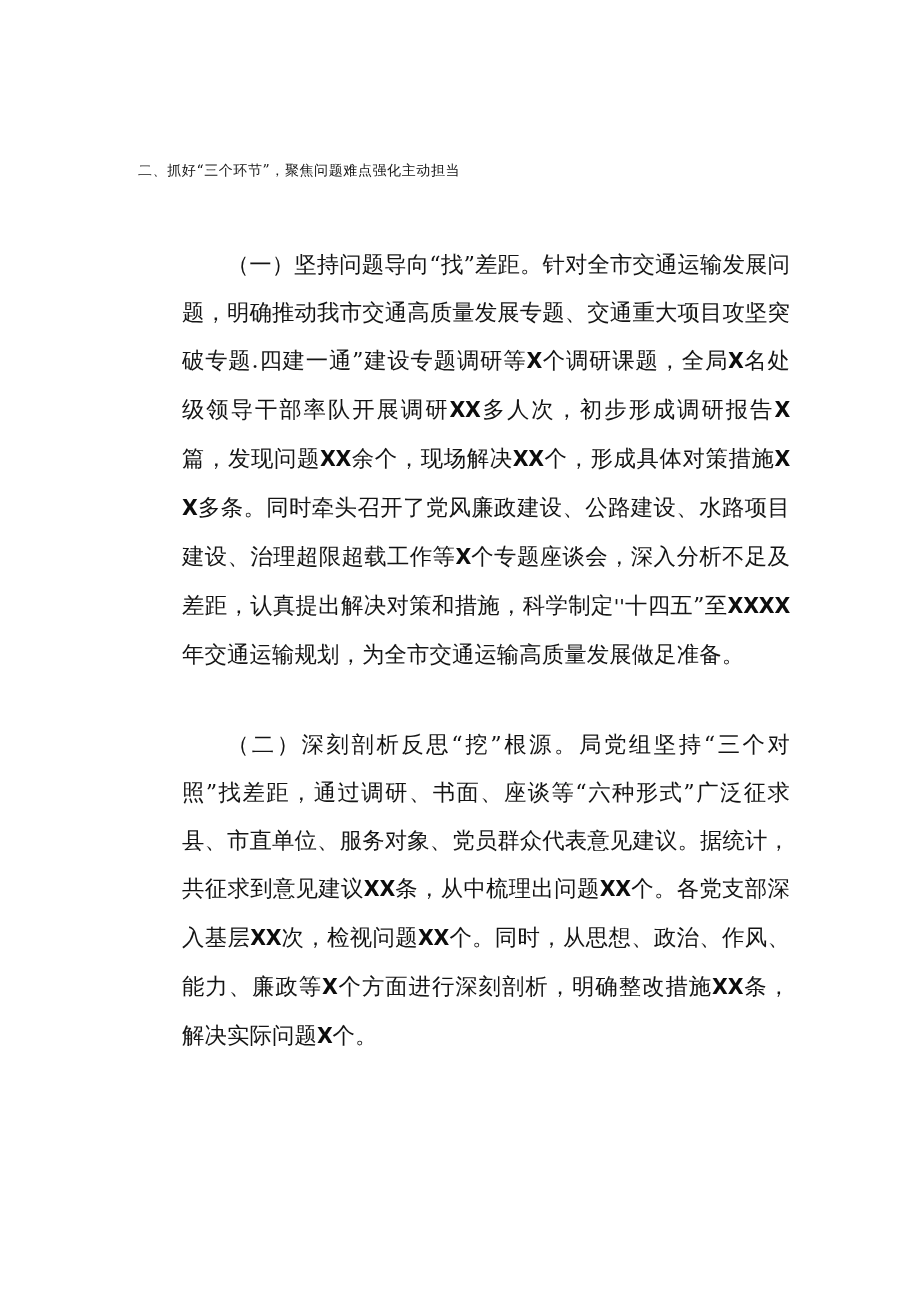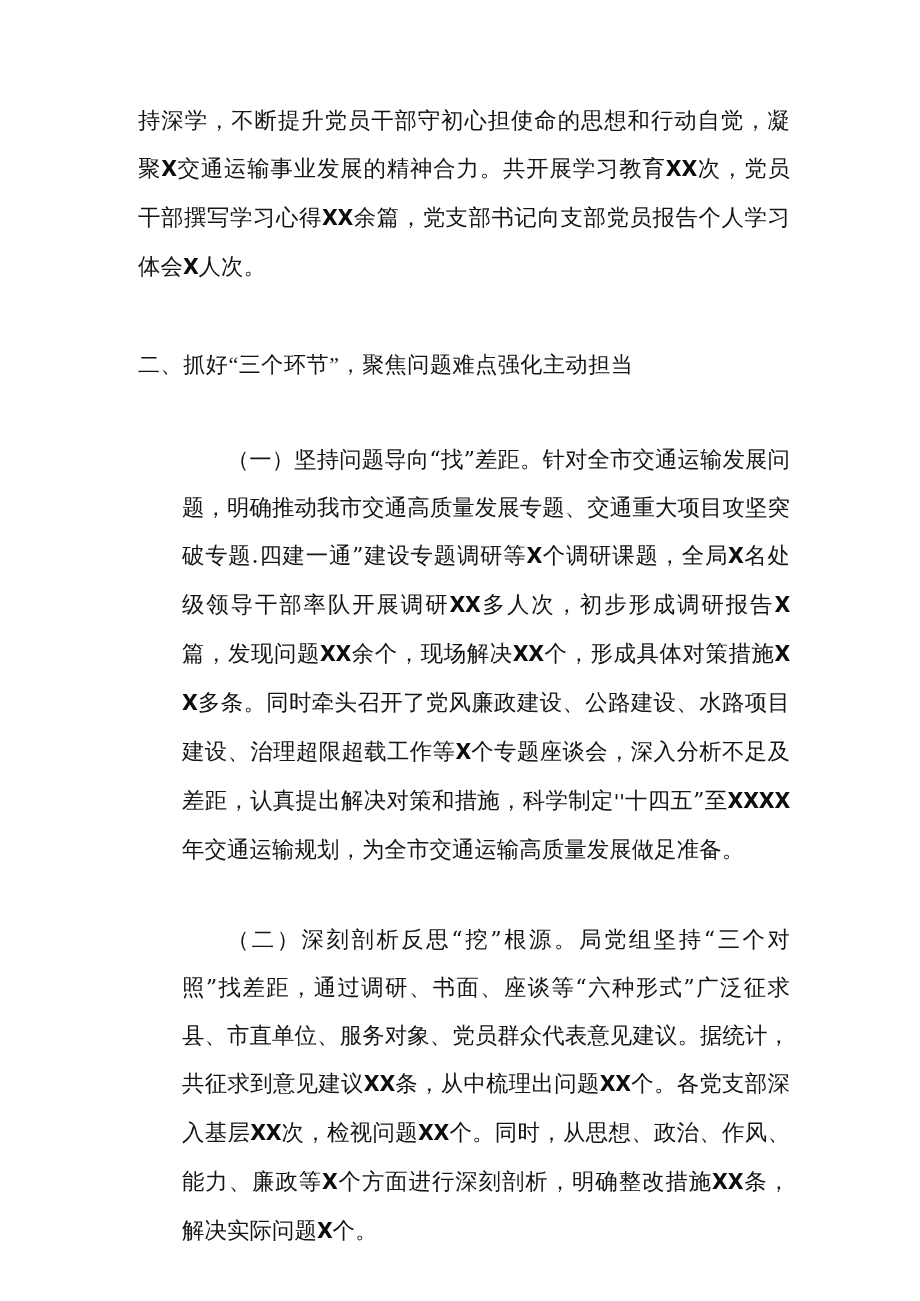--- a/index.html
+++ b/index.html
@@ -48,23 +48,22 @@
     text-indent: 0;
   }
 
   .para.indent {
     text-indent: 2em;
     margin-left: 44px;
   }
 
   .heading {
     text-indent: 0;
-    font-size: 22px;
+    font-size: 14px;
     letter-spacing: 0.6px;
-    font-family: Liberation Serif, serif;
   }
 
   
   .gap-lg { height: 50px; }
   .gap-md { height: 46px; }
   .gap-sm { height: 42px; }
 
   
   .ph {
     font-family: "DejaVu Sans", "Liberation Sans", sans-serif;
@@ -81,21 +80,20 @@
     font-size: 20px;
     letter-spacing: 0;
   }
 </style>
 </head>
 <body>
 
 <div class="page">
   <div class="doc-body">
 
-    <p class="para cont">持深学，不断提升党员干部守初心担使命的思想和行动自觉，凝聚<span class="ph">X</span>交通运输事业发展的精神合力。共开展学习教育<span class="ph">XX</span>次，党员干部撰写学习心得<span class="ph">XX</span>余篇，党支部书记向支部党员报告个人学习体会<span class="ph">X</span>人次。</p>
 
     <div class="gap-lg"></div>
 
     <p class="heading">二、抓好“三个环节”，聚焦问题难点强化主动担当</p>
 
     <div class="gap-md"></div>
 
     <p class="para indent">（一）坚持问题导向“找”差距。针对全市交通运输发展问题，明确推动我市交通高质量发展专题、交通重大项目攻坚突破专题.四建一通”建设专题调研等<span class="ph">X</span>个调研课题，全局<span class="ph">X</span>名处级领导干部率队开展调研<span class="ph">XX</span>多人次，初步形成调研报告<span class="ph">X</span>篇，发现问题<span class="ph">XX</span>余个，现场解决<span class="ph">XX</span>个，形成具体对策措施<span class="ph">XX</span>多条。同时牵头召开了党风廉政建设、公路建设、水路项目建设、治理超限超载工作等<span class="ph">X</span>个专题座谈会，深入分析不足及差距，认真提出解决对策和措施，科学制定<span class="apos">''</span>十四五”至<span class="ph">XXXX</span>年交通运输规划，为全市交通运输高质量发展做足准备。</p>
 
     <div class="gap-sm"></div>

